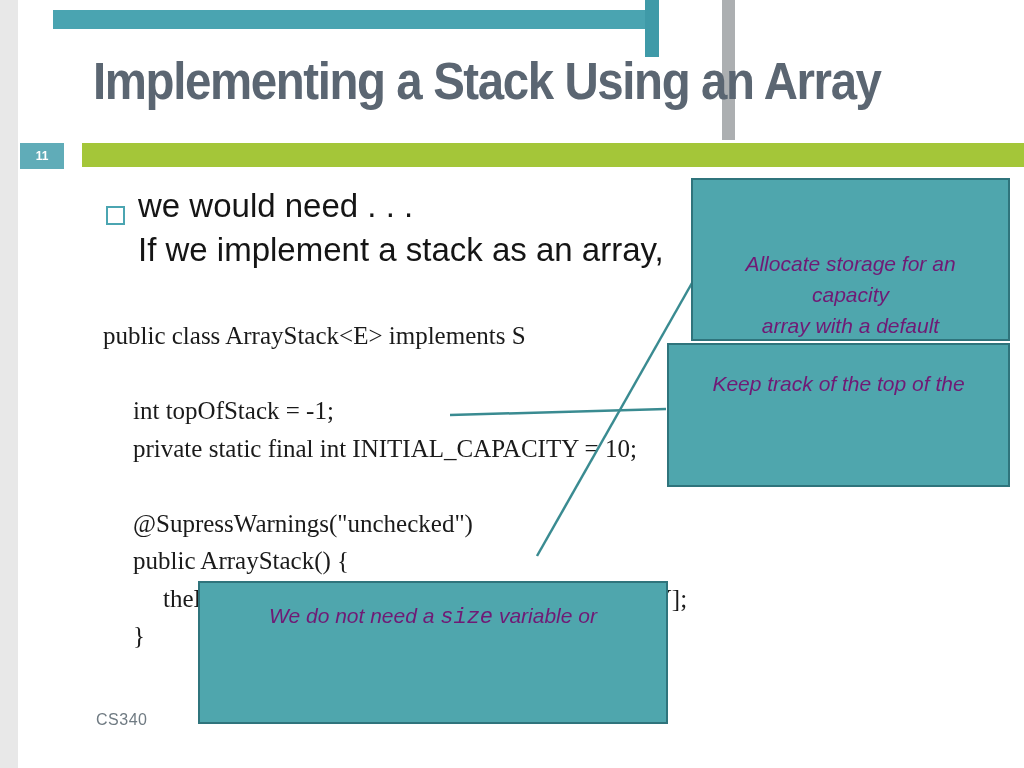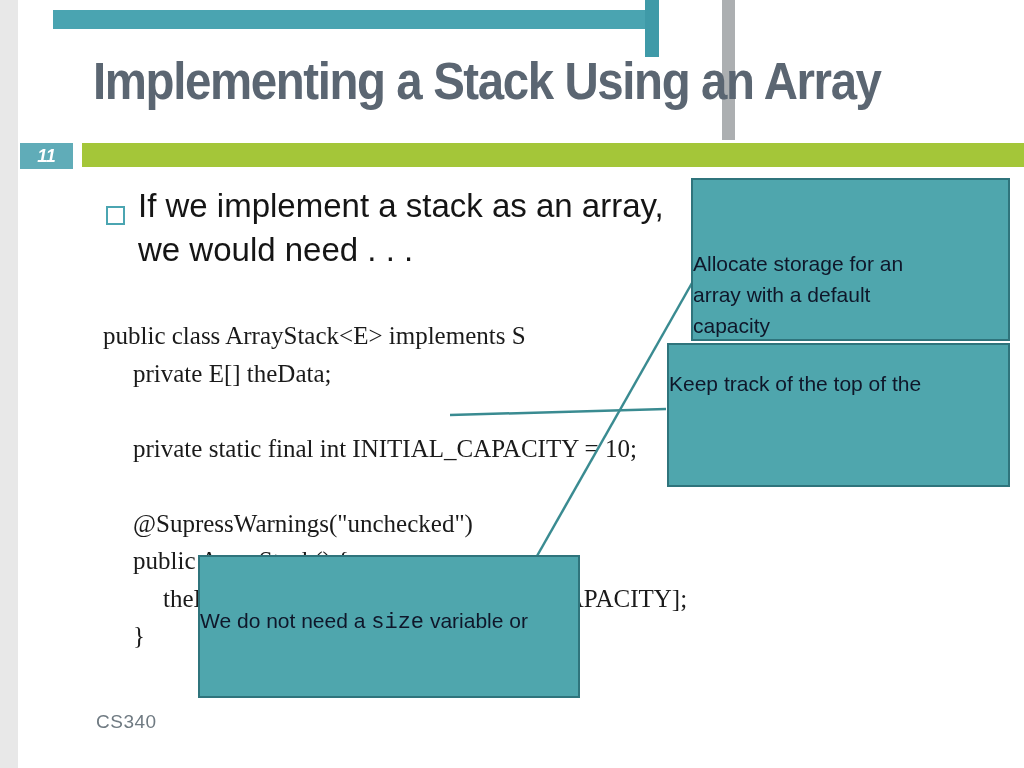--- a/index.html
+++ b/index.html
@@ -12,22 +12,22 @@
   .tick-teal{position:absolute;left:627px;top:0;width:14px;height:57px;background:#3F9AA8;}
   .tick-gray{position:absolute;left:704px;top:0;width:13px;height:140px;background:#ACAFB1;}
   
   .title{
     position:absolute;left:75px;top:52px;width:980px;
     font-size:51px;font-weight:bold;color:#5B6672;letter-spacing:-1.5px;
     transform:scaleX(0.93);transform-origin:left top;white-space:nowrap;
   }
   
   .page-tab{
-    position:absolute;left:2px;top:143px;width:53px;height:26px;background:#60ACB8;
-    color:#ffffff;font-size:18px;font-weight:bold;text-align:center;line-height:26px;font-style:italic;
+    position:absolute;left:2px;top:143px;width:44px;height:26px;background:#60ACB8;
+    color:#ffffff;font-size:12px;font-weight:bold;text-align:center;line-height:26px;
   }
   .band{position:absolute;left:64px;top:143px;width:960px;height:24px;background:#A4C639;}
   
   .bullet-marker{
     position:absolute;left:88px;top:206px;width:15px;height:15px;
     border:2.5px solid #4BA5B1;background:#ffffff;
   }
   .bullet-text{
     position:absolute;left:120px;top:184px;z-index:1;
     font-size:33px;line-height:44px;color:#151515;letter-spacing:0px;white-space:nowrap;
@@ -38,67 +38,67 @@
     font-size:25px;color:#1a1a1a;white-space:pre;
   }
   .cl1{left:85px;top:322px}.cl2{left:115px;top:360px}.cl3{left:115px;top:397px}
   .cl4{left:115px;top:435px}.cl5{left:115px;top:510px}.cl6{left:115px;top:547px}
   .cl7{left:145px;top:585px}.cl8{left:115px;top:622px}
   
   .connectors{position:absolute;left:0;top:0;z-index:3;pointer-events:none;}
   
   .callout{
     position:absolute;z-index:4;background:#4FA6AD;border:2px solid #2F747C;
-    box-sizing:border-box;color:#0f172a;text-align:left;
-    font-size:21px;line-height:31px;
+    box-sizing:border-box;color:#701a75;text-align:center;
+    font-size:21px;line-height:31px;font-style:italic;
   }
   .co1{left:673px;top:178px;width:319px;height:163px;padding-top:68px;}
   .co2{left:649px;top:343px;width:343px;height:144px;padding-top:23px;}
-  .co3{left:180px;top:555px;width:382px;height:143px;padding-top:48px;}
+  .co3{left:180px;top:581px;width:470px;height:143px;padding-top:17px;}
   .mono-word{font-family:"Liberation Mono",monospace;font-size:22px;}
   
-  .footer{position:absolute;left:78px;top:711px;font-size:19px;color:#6F7A82;letter-spacing:0.5px;}
+  .footer{position:absolute;left:78px;top:711px;font-size:16px;color:#6F7A82;letter-spacing:0.5px;}
 </style>
 </head>
 <body>
 
 <div id="slide">
 
   <div class="top-bar"></div>
   <div class="tick-teal"></div>
   <div class="tick-gray"></div>
 
   <div class="title">Implementing a Stack Using an Array</div>
 
   <div class="page-tab">11</div>
   <div class="band"></div>
 
   <div class="bullet-marker"></div>
   <div class="bullet-text">
+    <div>we would need . . .</div>
     <div>If we implement a stack as an array,</div>
-    <div>we would need . . .</div>
   </div>
 
   <div class="code-line cl1">public class ArrayStack&lt;E&gt; implements S</div>
-  <div class="code-line cl2">private E[] theData;</div>
+  <div class="code-line cl3">int topOfStack = -1;</div>
   <div class="code-line cl4">private static final int INITIAL_CAPACITY = 10;</div>
   <div class="code-line cl5">@SupressWarnings("unchecked")</div>
   <div class="code-line cl6">public ArrayStack() {</div>
   <div class="code-line cl7">theData = (E[]) new Object[INITIAL_CAPACITY];</div>
   <div class="code-line cl8">}</div>
 
   <svg class="connectors" width="1024" height="768">
     <line x1="432" y1="415" x2="648" y2="409" stroke="#3A8B91" stroke-width="2.5"></line>
     <line x1="519" y1="556" x2="674" y2="283" stroke="#3A8B91" stroke-width="2.5"></line>
   </svg>
 
   <div class="callout co1">
     <div>Allocate storage for an</div>
+    <div>capacity</div>
     <div>array with a default</div>
-    <div>capacity</div>
   </div>
 
   <div class="callout co2">
     <div>Keep track of the top of the</div>
   </div>
 
   <div class="callout co3">
     <div><span>We do not need a </span><span class="mono-word">size</span><span> variable or</span></div>
   </div>
 

